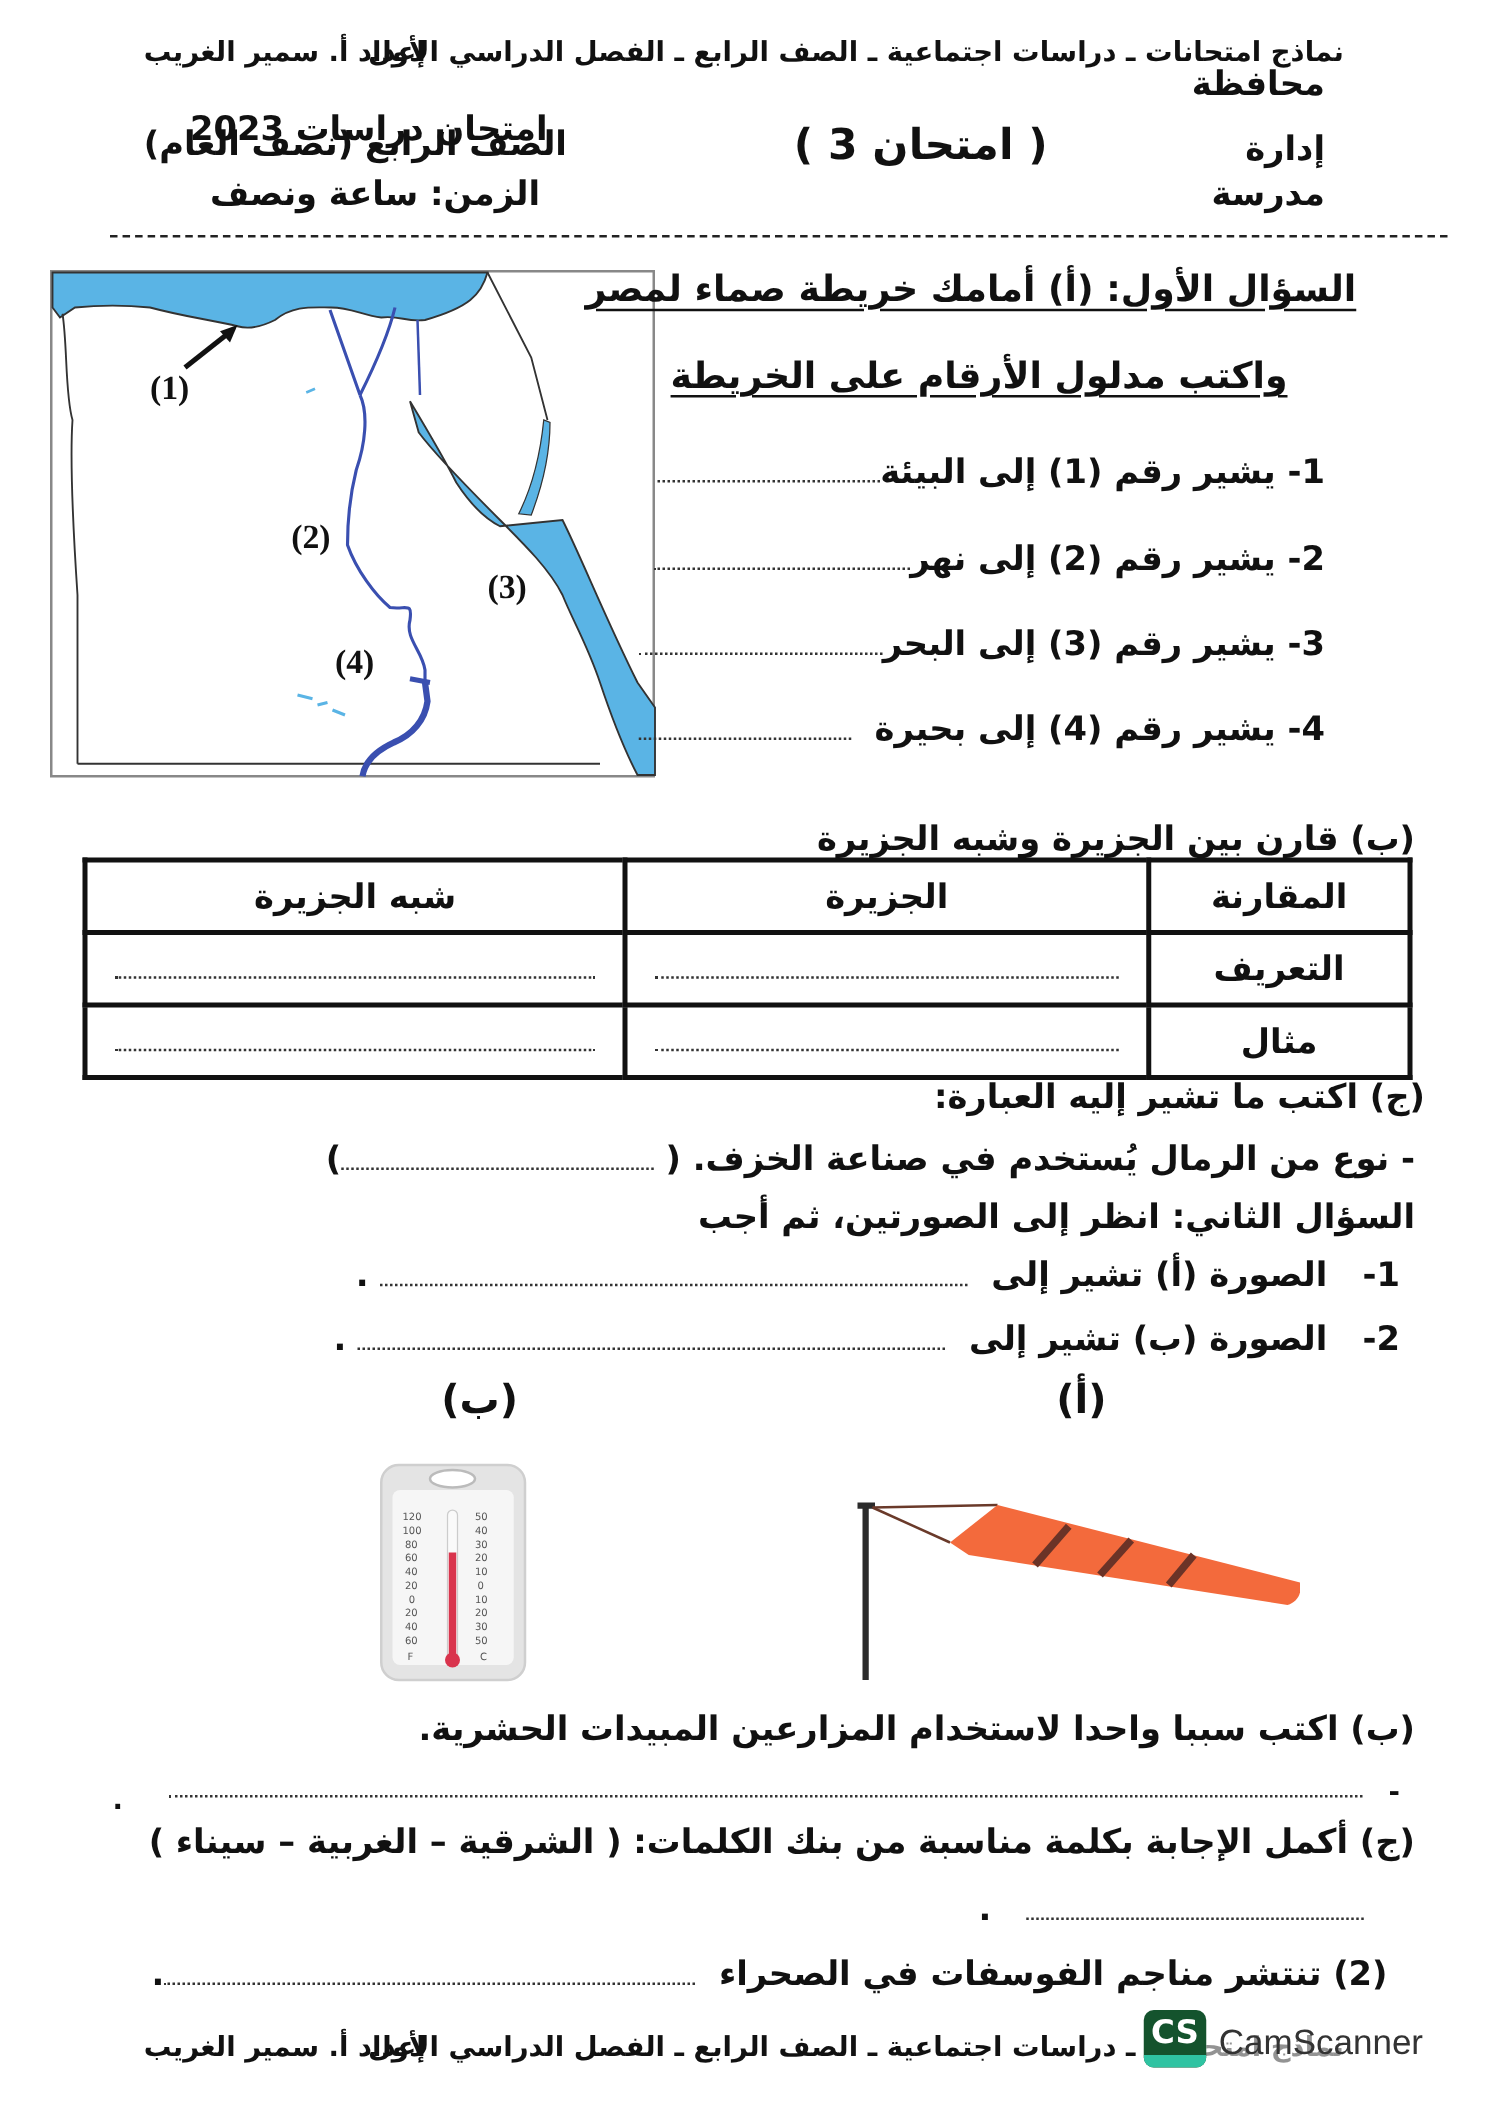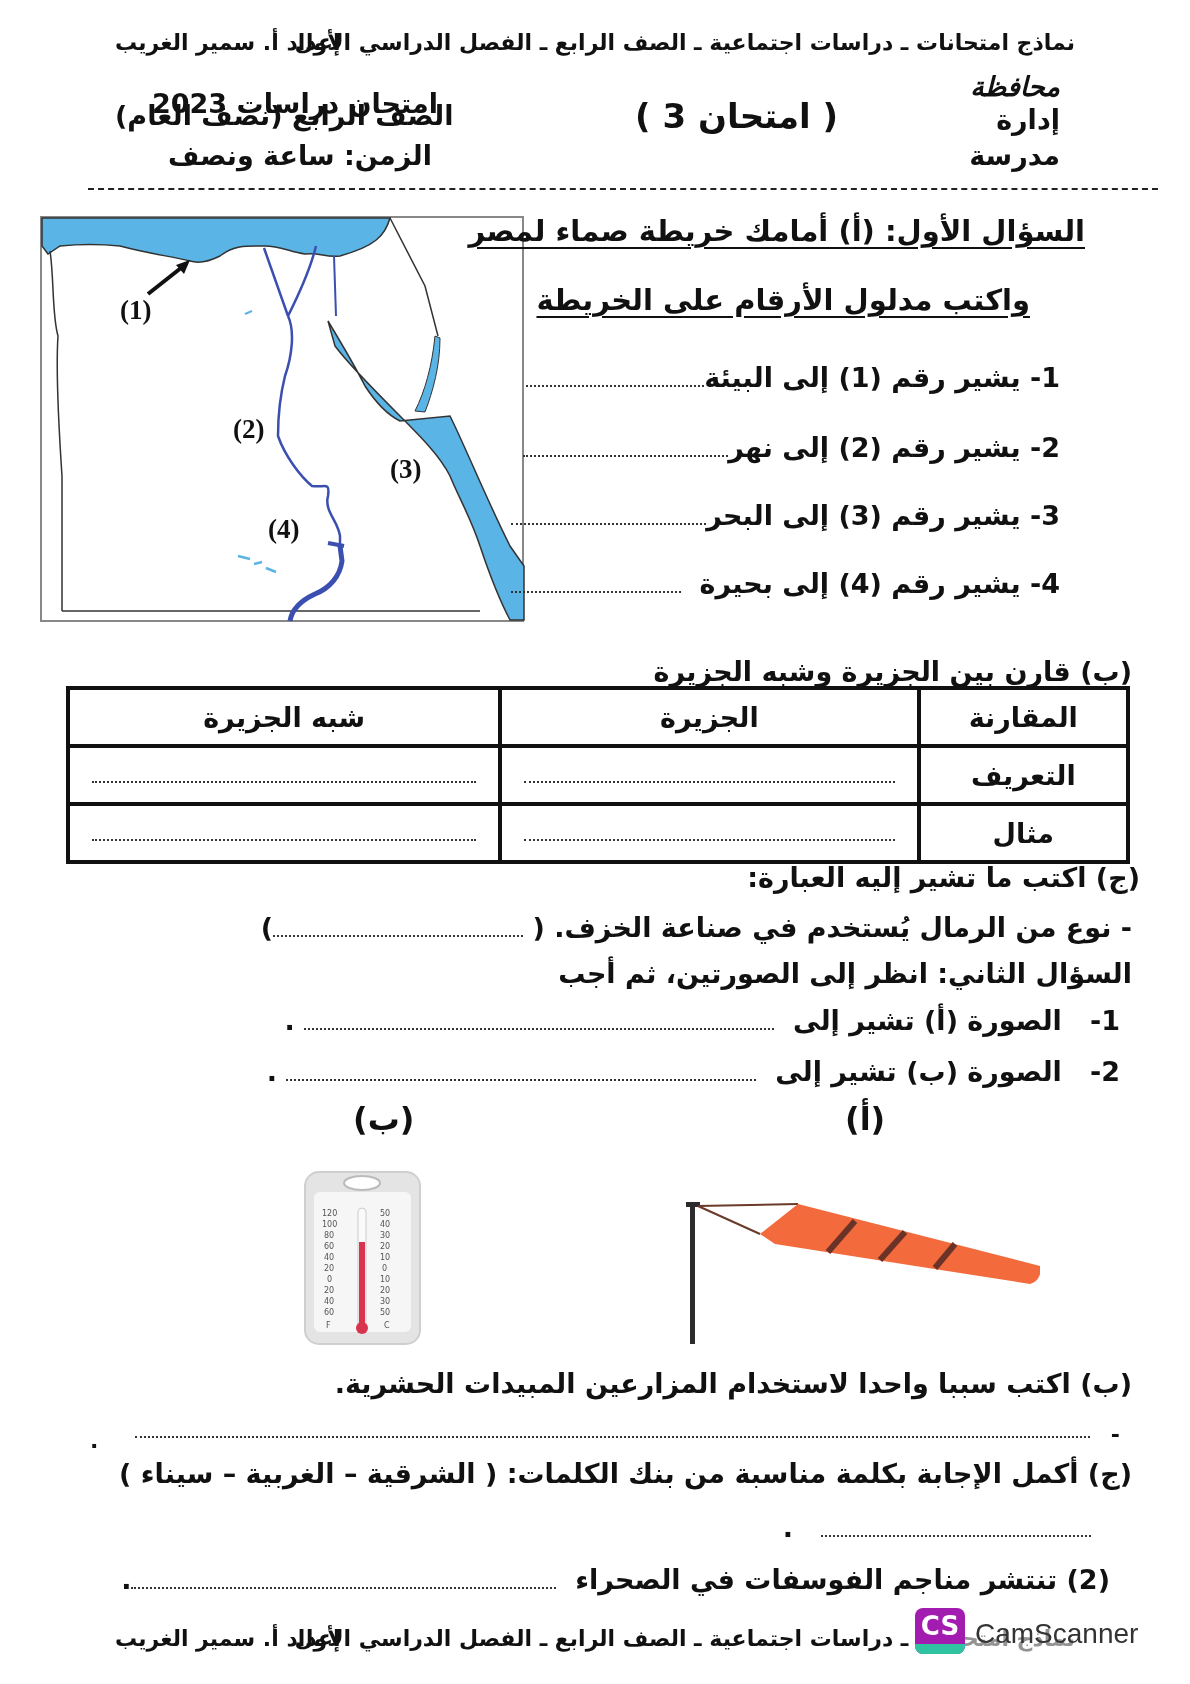--- a/index.html
+++ b/index.html
@@ -13,33 +13,33 @@
   .q-title { font-size: 29px; font-weight: bold; text-decoration: underline; text-underline-offset: 6px; white-space: nowrap; }
   .map-item { font-size: 27px; font-weight: bold; white-space: nowrap; display: flex; align-items: baseline; gap: 0; }
   .dots { display: inline-block; border-bottom: 2px dotted #333; height: 4px; }
   .sub-q { font-size: 27px; font-weight: bold; white-space: nowrap; }
   table.cmp { position: absolute; left: 66px; top: 686px; width: 1064px; border-collapse: collapse; direction: rtl; }
   table.cmp td { border: 4px solid #111; height: 58px; text-align: center; font-size: 27px; font-weight: bold; vertical-align: middle; }
   table.cmp td.cell-dots { padding: 0 22px; }
   table.cmp td.cell-dots span { display: block; border-bottom: 2px dotted #333; height: 8px; margin-top: 8px; }
   .img-label { font-size: 32px; font-weight: bold; }
   .footer { font-size: 22px; font-weight: bold; white-space: nowrap; }
-  .cs-badge { width: 50px; height: 46px; background: #a21caf; border-radius: 8px; overflow: hidden; position: absolute; }
+  .cs-badge { width: 50px; height: 46px; background: #14532d; border-radius: 8px; overflow: hidden; position: absolute; }
   .cs-badge .cs-txt { color: #fff; font-size: 26px; font-weight: bold; font-family: "DejaVu Sans", sans-serif; text-align: center; line-height: 36px; direction: ltr; }
   .cs-badge .cs-bar { position: absolute; bottom: 0; left: 0; right: 0; height: 10px; background: #2fc3a2; }
   .cs-word { font-family: "Liberation Sans", sans-serif; font-size: 28px; color: #333; direction: ltr; }
 </style>
 </head>
 <body>
 
 <div>
   <div class="abs hdr-line" style="right:115px; top:30px;">نماذج امتحانات ـ دراسات اجتماعية ـ الصف الرابع ـ الفصل الدراسي الأول</div>
   <div class="abs hdr-line" style="left:115px; top:30px; direction:rtl;">إعداد أ. سمير الغريب</div>
 
-  <div class="abs hdr-big" style="right:130px; top:71px;font-style:italic;">محافظة</div>
+  <div class="abs hdr-big" style="right:130px; top:52px;">محافظة</div>
   <div class="abs hdr-big" style="left:152px; top:56px;margin-top:32px;">امتحان دراسات 2023</div>
 
   <div class="abs exam-title" style="left:635px; top:96px;">( امتحان 3 )</div>
 
   <div class="abs hdr-big" style="right:130px; top:104px;text-align:center;">إدارة</div>
   <div class="abs hdr-big" style="left:115px; top:100px;">الصف الرابع (نصف العام)</div>
 
   <div class="abs hdr-big" style="right:130px; top:140px;">مدرسة</div>
   <div class="abs hdr-big" style="left:168px; top:140px;">الزمن: ساعة ونصف</div>
 </div>

